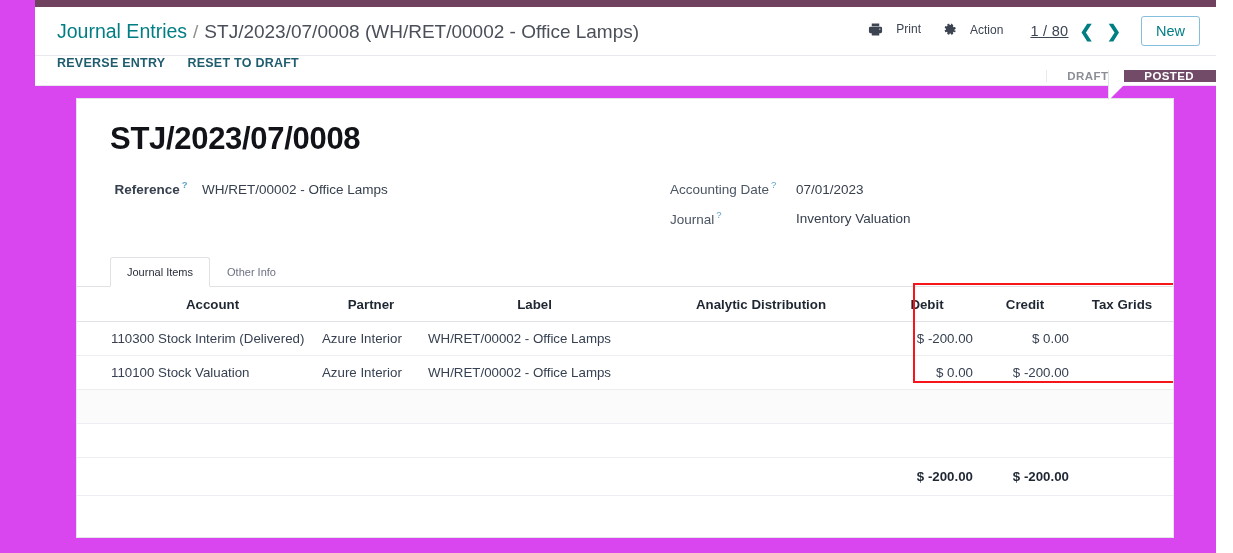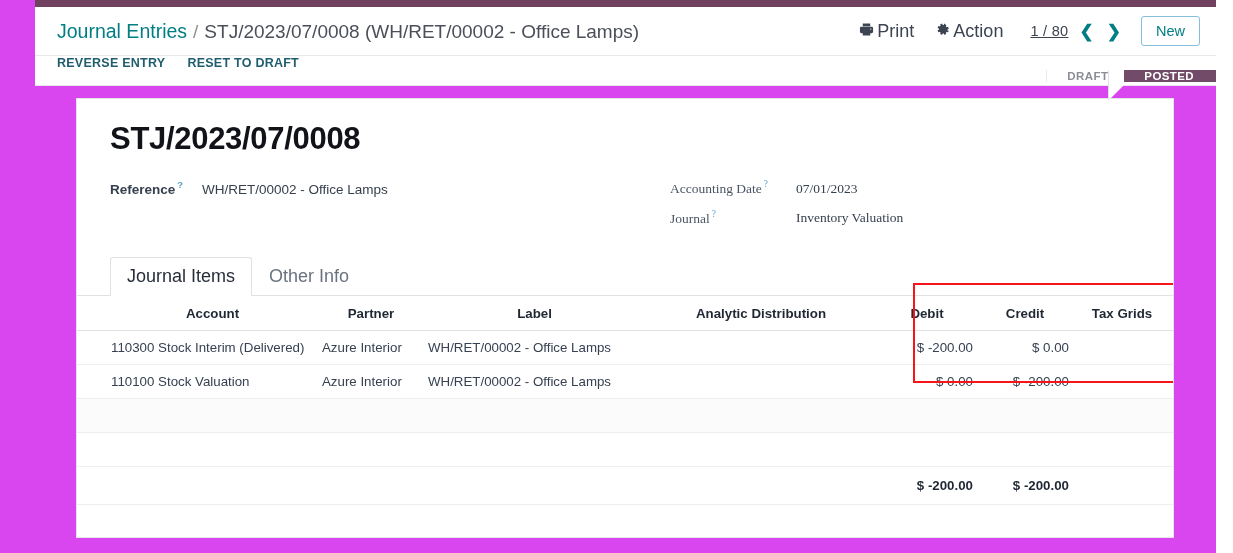--- a/index.html
+++ b/index.html
@@ -21,22 +21,22 @@
     padding: 0 16px 0 22px;
     border-bottom: 1px solid #e7e9ed;
   }
   .breadcrumb { display:flex; align-items:baseline; font-size:19px; white-space:nowrap; }
   .bc-root { color:#017e84; font-size:19.5px; }
   .bc-sep { color:#8f8f8f; margin:0 6px; font-size:19px; }
   .bc-current { color:#4a4f59; font-size:19px; }
 
   .cp-right { margin-left:auto; display:flex; align-items:center; gap:0; }
   .cp-btn {
-    display:flex; align-items:flex-end; gap:3px;
-    color:#3c4452; font-size:18px;
+    display:flex; align-items:flex-start; gap:13px;
+    color:#3c4452; font-size:12px;
     padding:5px 11px; cursor:pointer; background:none; border:none;
     font-family:"Liberation Sans", sans-serif;
   }
   .pager { display:flex; align-items:center; gap:9px; margin-left:16px; margin-right:6px; }
   .pager-val { font-size:14.5px; color:#3c4452; letter-spacing:.3px;text-decoration:underline; }
   .pager-arrow {
     color:#017e84; font-size:17px; font-weight:bold; cursor:pointer;
     line-height:1; padding:0 2px;
   }
   .new-btn {
@@ -86,38 +86,38 @@
   .sheet {
     background:#ffffff; border:1px solid #e4e5e8;
     height:440px; padding:22px 32px 0 33px;
     position:relative; overflow:hidden;
   }
 
   .rec-title { font-size:31px; font-weight:bold; color:#111318; letter-spacing:-.3px; }
 
   .fields { display:flex; margin-top:22px; }
   .fcol-left { width:560px; }
-  .fcol-right { flex:1;font-family:Liberation Serif, serif; }
+  .fcol-right { flex:1; }
   .frow { display:flex; align-items:baseline; margin-bottom:12px; }
   .flabel {
     color:#4b5563; font-size:13.5px; white-space:nowrap;
   }
-  .flabel.bold { font-weight:bold; color:#37404e; }
+  .flabel.bold { font-weight:bold; color:#37404e;text-align:center; }
   .fhelp { color:#5ba2c9; font-size:9.5px; vertical-align:super; margin-left:2px; }
   .fval { color:#37404e; font-size:13.5px; }
   .fcol-left .flabel { width:82px; }
   .fcol-left .fval { margin-left:10px; }
   .fcol-right .flabel { width:126px; }
   .fcol-right .fval { margin-left:0px; }
 
   
   .notebook { margin-top:18px; }
   .tabs { display:flex; border-bottom:1px solid #dfe1e5; padding-left:33px; margin:0 -33px; }
   .tab {
-    font-size:18px; padding:8px 16px 8px;
+    font-size:11px; padding:8px 16px 8px;
     cursor:pointer; position:relative; top:1px;
     border:1px solid transparent; border-radius:3px 3px 0 0;
   }
   .tab-active {
     background:#ffffff; color:#282f3a;
     border-color:#dfe1e5; border-bottom-color:#ffffff;
   }
   .tab-inactive { color:#6b7280; background:transparent; }
 
   

